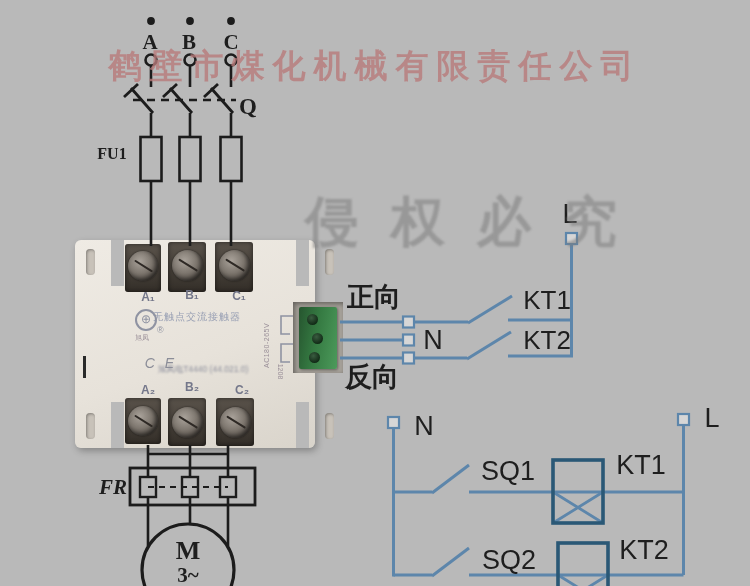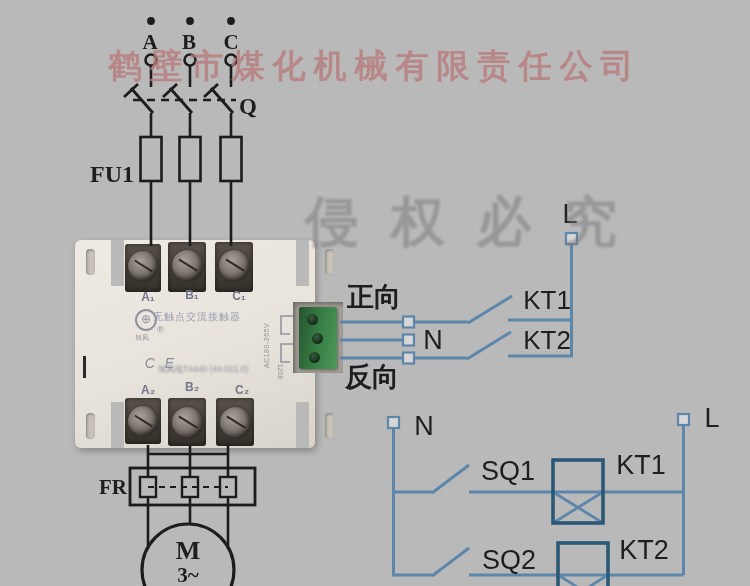--- a/index.html
+++ b/index.html
@@ -189,22 +189,22 @@
       <path d="M558,575 L608,606 M608,575 L558,606" stroke-width="2.8"></path>
       <rect x="553" y="460" width="50" height="63" stroke="#2a5876" stroke-width="3.6"></rect>
       <rect x="558" y="543" width="50" height="63" stroke="#2a5876" stroke-width="3.6"></rect>
     </g>
   </svg>
 
   <div class="lbl serif" style="left:150px;top:42px;font-size:21px;">A</div>
   <div class="lbl serif" style="left:189px;top:42px;font-size:21px;">B</div>
   <div class="lbl serif" style="left:231px;top:42px;font-size:21px;">C</div>
   <div class="lbl serif" style="left:248px;top:106px;font-size:23px;">Q</div>
-  <div class="lbl serif" style="left:112px;top:174px;font-size:24px;">FU1</div>
-  <div class="lbl serif" style="left:113px;top:487px;font-size:21px;">FR</div>
+  <div class="lbl serif" style="left:112px;top:154px;font-size:16px;">FU1</div>
+  <div class="lbl serif" style="left:113px;top:487px;font-size:21px;font-style:italic;">FR</div>
   <div class="lbl serif" style="left:188px;top:551px;font-size:26px;">M</div>
   <div class="lbl serif" style="left:188px;top:575px;font-size:21px;">3~</div>
 
   <div class="lbl cnbold" style="left:374px;top:297px;font-size:27px;">正向</div>
   <div class="lbl cnbold" style="left:372px;top:377px;font-size:27px;">反向</div>
   <div class="lbl sans" style="left:433px;top:340px;font-size:27px;">N</div>
   <div class="lbl sans" style="left:547px;top:300px;font-size:26px;">KT1</div>
   <div class="lbl sans" style="left:547px;top:340px;font-size:26px;">KT2</div>
   <div class="lbl sans" style="left:570px;top:214px;font-size:27px;">L</div>
 

